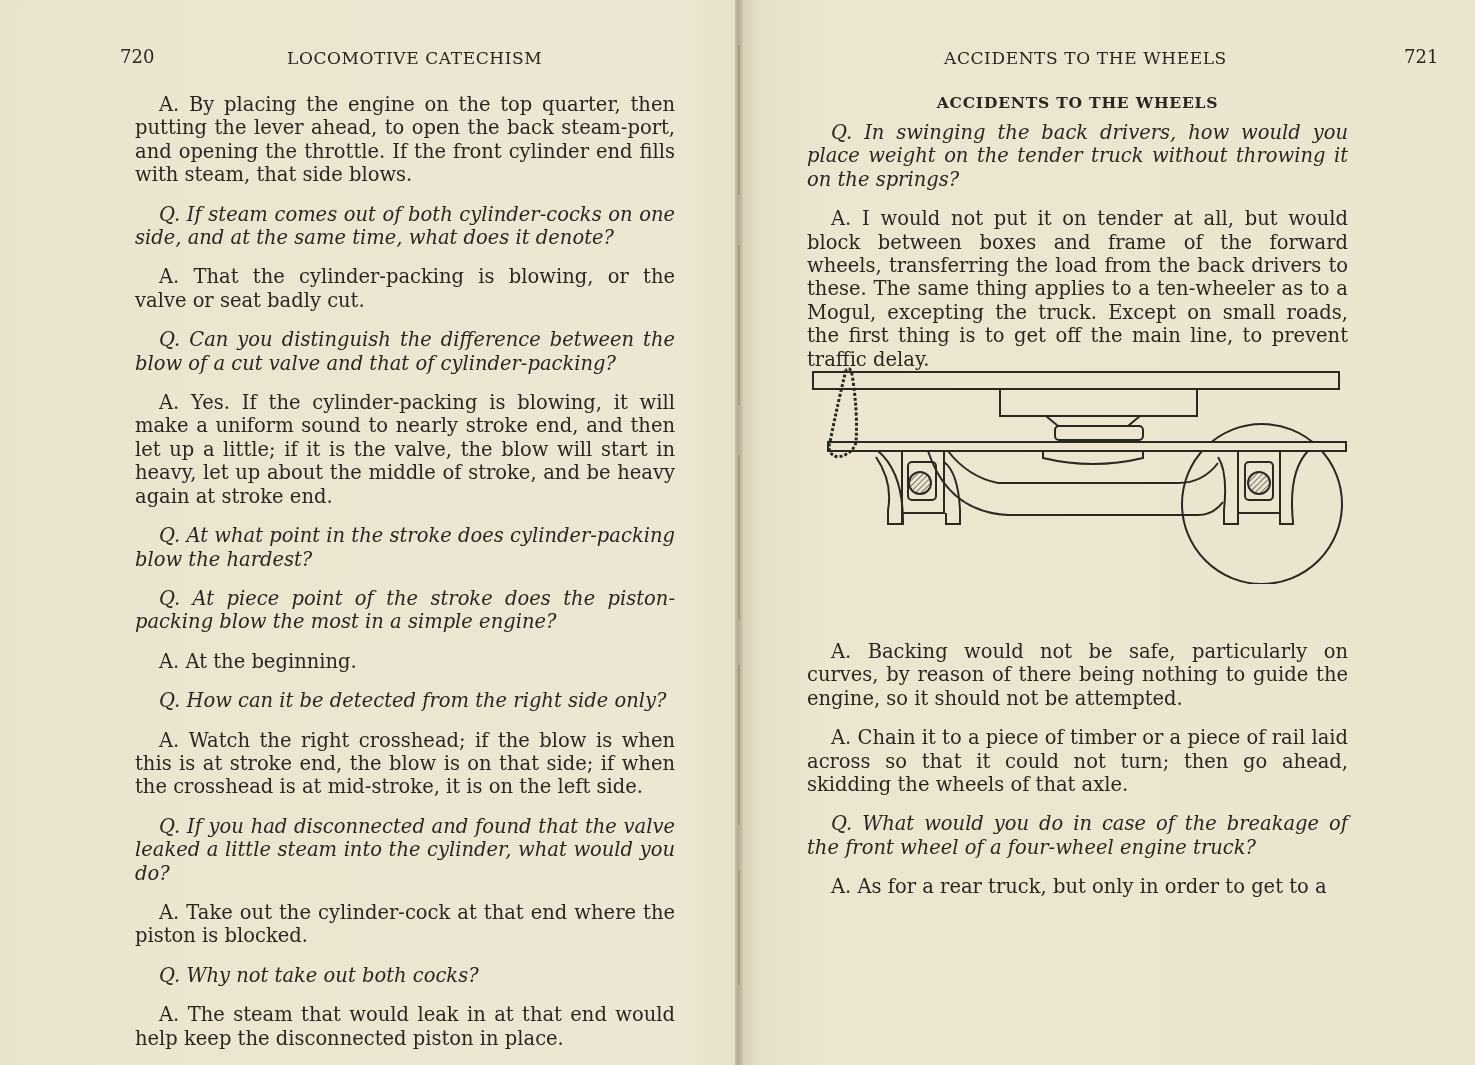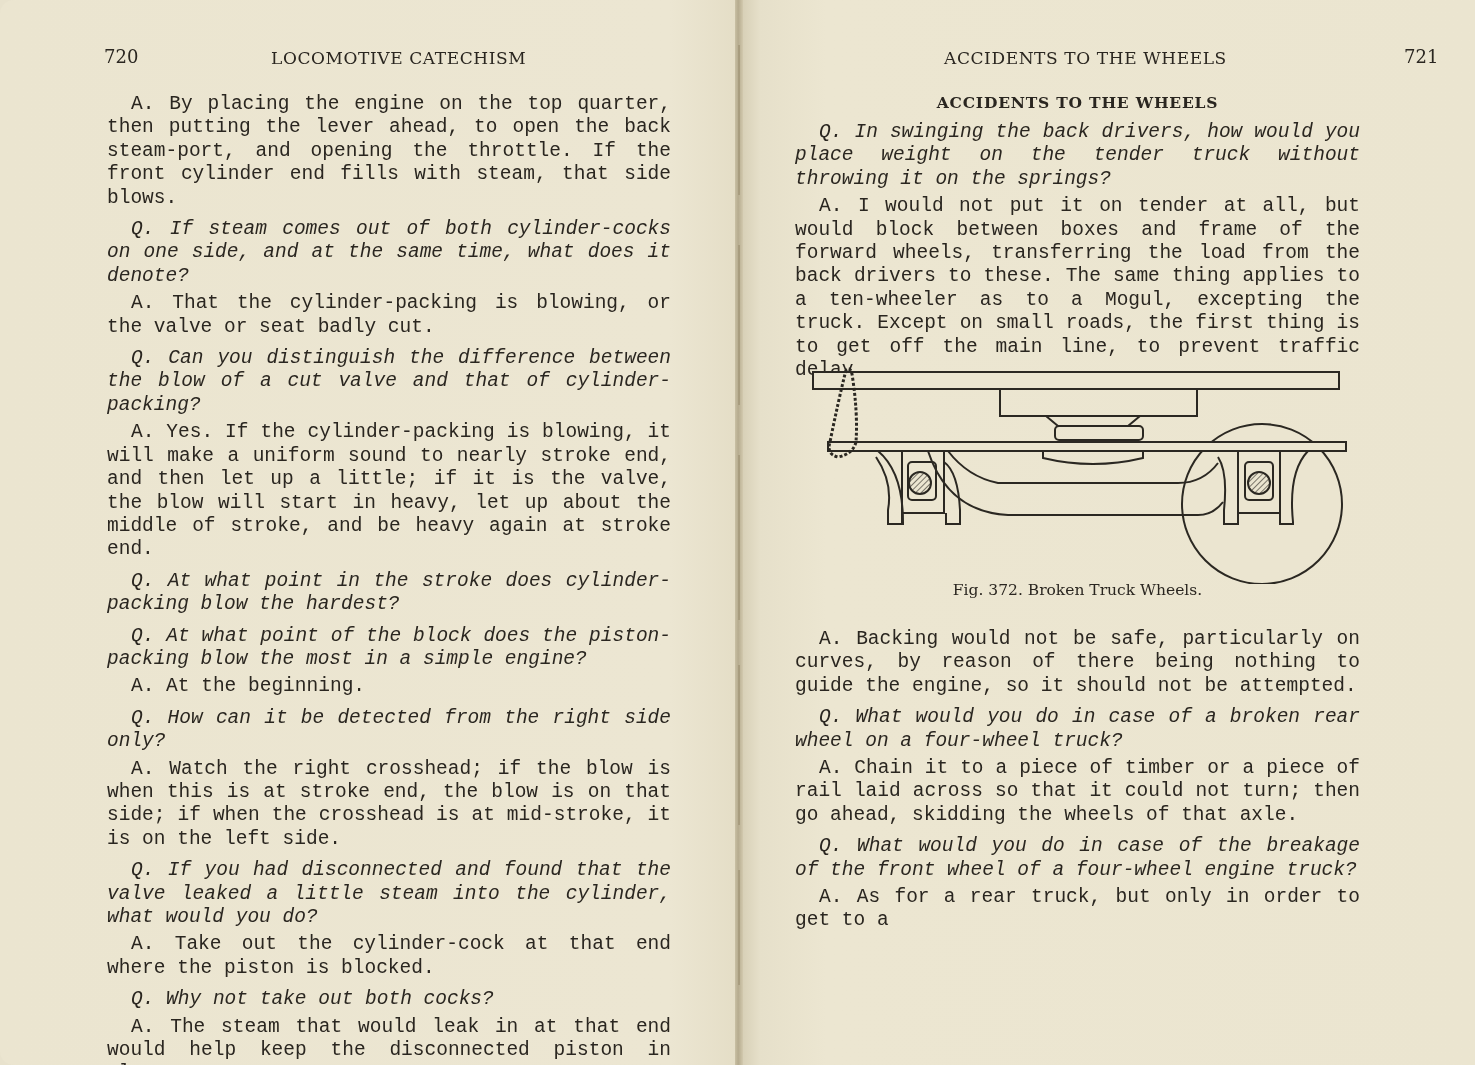--- a/index.html
+++ b/index.html
@@ -7,21 +7,21 @@
     width: 1475px; height: 1065px; overflow: hidden;
     background: #e8e2cd;
     font-family: "DejaVu Serif", "Liberation Serif", serif;
     color: #2a2620;
   }
   .spread { position: relative; width: 1475px; height: 1065px; }
   .page {
     position: absolute; top: 0; height: 1065px;
   }
   .page.left {
-    left: 0; width: 788px;
+    left: 16px; width: 788px;
     background: linear-gradient(to right, #ebe5d0 0%, #ece6d2 85%, #e2dbc3 96%, #cfc7ad 100%);
     border-radius: 14px;
   }
   .page.right {
     left: 738px; width: 737px;
     background: linear-gradient(to right, #d4ccb2 0%, #e6e0ca 3%, #ece6d1 12%, #ebe5d0 100%);
   }
   .gutter {
     position: absolute; left: 735px; top: 0; width: 8px; height: 1065px;
     background: linear-gradient(to right, #c9c0a4, #b5ab8e 40%, #d2c9ae);
@@ -29,21 +29,21 @@
   .gutter-thread {
     position: absolute; left: 738px; width: 2px; background: #a79c7e;
   }
   .running-head {
     position: absolute; top: 48px; font-size: 17px; letter-spacing: 0.6px;
   }
   .folio { position: absolute; top: 46px; font-size: 18px; }
   .text-block { position: absolute; font-size: 19.5px; line-height: 23.4px; }
   .text-block.left { left: 103px; top: 93px; width: 572px; }
   .text-block.right { left: 791px; top: 121px; width: 573px; }
-  p { margin: 4px; text-align: justify; text-align-last: left; font-family: Liberation Mono, monospace; }
+  p { margin: 16px; text-align: justify; text-align-last: left; }
   p.q { font-style: italic; text-indent: 24px; margin-top: 8px; }
   p.a { text-indent: 24px; }
   p.first { margin-top: 0; }
   .section-head {
     position: absolute; left: 791px; top: 93px; width: 573px;
     text-align: center; font-weight: bold; font-size: 15.5px; letter-spacing: 0.8px;
   }
   .figure { position: absolute; left: 808px; top: 362px; width: 540px; height: 222px; }
   .caption {
     position: absolute; left: 791px; top: 581px; width: 573px; text-align: center;
@@ -60,21 +60,21 @@
     <div class="folio" style="left:104px;">720</div>
     <div class="running-head" style="left:271px;">LOCOMOTIVE CATECHISM</div>
 
     <div class="text-block left">
       <p class="a first">A. By placing the engine on the top quarter, then putting the lever ahead, to open the back steam-port, and opening the throttle. If the front cylinder end fills with steam, that side blows.</p>
       <p class="q">Q. If steam comes out of both cylinder-cocks on one side, and at the same time, what does it denote?</p>
       <p class="a">A. That the cylinder-packing is blowing, or the valve or seat badly cut.</p>
       <p class="q">Q. Can you distinguish the difference between the blow of a cut valve and that of cylinder-packing?</p>
       <p class="a">A. Yes. If the cylinder-packing is blowing, it will make a uniform sound to nearly stroke end, and then let up a little; if it is the valve, the blow will start in heavy, let up about the middle of stroke, and be heavy again at stroke end.</p>
       <p class="q">Q. At what point in the stroke does cylinder-packing blow the hardest?</p>
-      <p class="q">Q. At what point of the block does the piston-packing blow the most in a simple engine?</p>
+      <p class="q">Q. At piece point of the stroke does the piston-packing blow the most in a simple engine?</p>
       <p class="a">A. At the beginning.</p>
       <p class="q">Q. How can it be detected from the right side only?</p>
       <p class="a">A. Watch the right crosshead; if the blow is when this is at stroke end, the blow is on that side; if when the crosshead is at mid-stroke, it is on the left side.</p>
       <p class="q">Q. If you had disconnected and found that the valve leaked a little steam into the cylinder, what would you do?</p>
       <p class="a">A. Take out the cylinder-cock at that end where the piston is blocked.</p>
       <p class="q">Q. Why not take out both cocks?</p>
       <p class="a">A. The steam that would leak in at that end would help keep the disconnected piston in place.</p>
     </div>
   </div>
 
@@ -133,23 +133,21 @@
         <rect x="437" y="100" width="28" height="38" rx="4"></rect>
         <circle cx="451" cy="121" r="11" fill="url(#hatch)"></circle>
         <path d="M 472 89 L 500 89 Q 480 110 485 160 L 485 162 L 472 162 L 472 151"></path>
         <path d="M 430 151 L 430 162 L 416 162 L 416 148 Q 420 110 410 95"></path>
 
         <path d="M 38 8 Q 30 40 22 80 Q 18 92 30 95 Q 45 92 48 80 Q 50 50 44 12 Q 42 4 38 8" stroke-width="3" stroke-dasharray="3 2"></path>
       </g>
     </svg>
   </div>
 
-  <div class="caption">Fig. 372. Broken Truck Wheels.</div>
 
   <div class="right-lower">
     <p class="a">A. Backing would not be safe, particularly on curves, by reason of there being nothing to guide the engine, so it should not be attempted.</p>
-    <p class="q">Q. What would you do in case of a broken rear wheel on a four-wheel truck?</p>
     <p class="a">A. Chain it to a piece of timber or a piece of rail laid across so that it could not turn; then go ahead, skidding the wheels of that axle.</p>
     <p class="q">Q. What would you do in case of the breakage of the front wheel of a four-wheel engine truck?</p>
     <p class="a">A. As for a rear truck, but only in order to get to a</p>
   </div>
 
 </div>
 
 </body></html>

